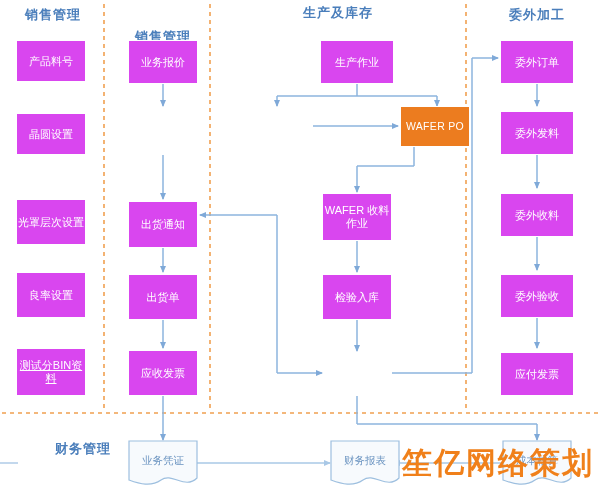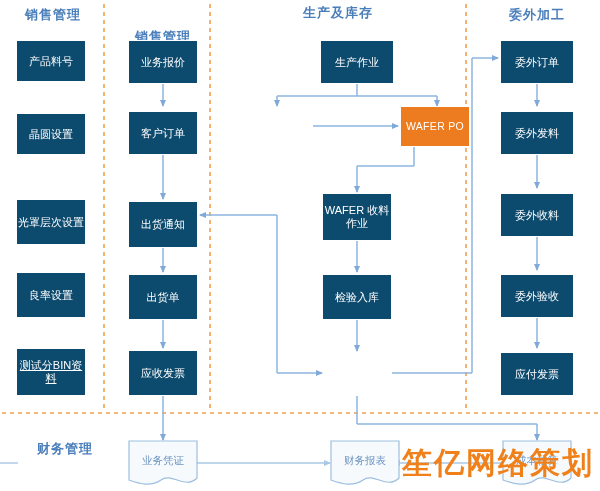--- a/index.html
+++ b/index.html
@@ -7,21 +7,21 @@
   body{width:600px;height:491px;position:relative;overflow:hidden;
        font-family:"Liberation Sans","DejaVu Sans",sans-serif;}
   #stage{position:absolute;left:0;top:0;width:600px;height:491px;}
   svg.layer{position:absolute;left:0;top:0;width:600px;height:491px;pointer-events:none;}
   .hdr{position:absolute;color:#4a7ebb;font-weight:bold;font-size:13px;
        letter-spacing:1px;white-space:nowrap;text-align:center;}
   .node{position:absolute;box-sizing:border-box;display:flex;
         align-items:center;justify-content:center;text-align:center;
         color:#ffffff;font-size:11px;line-height:13px;
         border:1px solid #ffffff;}
-  .node.blue{background:#0c4a6e;}
+  .node.blue{background:#d946ef;}
   .node.orange{background:#ec7c1f;}
   .node.lat{font-size:10.5px;letter-spacing:.3px;}
   .doc{position:absolute;box-sizing:border-box;color:#6a93c0;
        font-size:10.5px;display:flex;align-items:center;justify-content:center;}
   .doc .docbg{position:absolute;left:0;top:0;width:100%;height:100%;}
   .doc .txt{position:relative;z-index:2;padding-bottom:6px;}
   .wm{position:absolute;font-weight:bold;color:#f0801a;white-space:nowrap;
       letter-spacing:2px;z-index:40;}
 </style>
 </head>
@@ -92,30 +92,29 @@
       <line x1="196" y1="463" x2="330" y2="463" marker-end="url(#ard)"></line>
       <line x1="510" y1="463" x2="394" y2="463" marker-end="url(#ard)"></line>
       <line x1="0" y1="463" x2="18" y2="463"></line>
     </g>
   </svg>
 
   <div class="hdr" style="left:16px;top:6px;width:74px;">销售管理</div>
   <div class="hdr" style="left:126px;top:6px;width:74px;margin-top:22px;">销售管理</div>
   <div class="hdr" style="left:288px;top:4px;width:100px;">生产及库存</div>
   <div class="hdr" style="left:500px;top:6px;width:74px;">委外加工</div>
-  <div class="hdr" style="left:22px;top:440px;width:86px;">财务管理</div>
+  <div class="hdr" style="left:40px;top:440px;width:86px;">财务管理</div>
 
   <div class="node blue" style="left:16px;top:40px;width:70px;height:42px;">产品料号</div>
   <div class="node blue" style="left:16px;top:113px;width:70px;height:42px;">晶圆设置</div>
   <div class="node blue" style="left:16px;top:199px;width:70px;height:46px;">光罩层次设置</div>
   <div class="node blue" style="left:16px;top:272px;width:70px;height:46px;">良率设置</div>
   <div class="node blue" style="left:16px;top:348px;width:70px;height:48px;text-decoration:underline;">测试分BIN资料</div>
 
   <div class="node blue" style="left:128px;top:40px;width:70px;height:44px;">业务报价</div>
-  <div class="node blue" style="left:128px;top:111px;width:70px;height:44px;">客户订单</div>
   <div class="node blue" style="left:128px;top:201px;width:70px;height:47px;">出货通知</div>
   <div class="node blue" style="left:128px;top:274px;width:70px;height:46px;">出货单</div>
   <div class="node blue" style="left:128px;top:350px;width:70px;height:46px;">应收发票</div>
 
   <div class="node blue" style="left:320px;top:40px;width:74px;height:44px;">生产作业</div>
   <div class="node orange lat" style="left:400px;top:106px;width:70px;height:41px;">WAFER PO</div>
   <div class="node blue" style="left:322px;top:193px;width:70px;height:48px;">WAFER 收料作业</div>
   <div class="node blue" style="left:322px;top:274px;width:70px;height:46px;">检验入库</div>
 
   <div class="node blue" style="left:500px;top:40px;width:74px;height:44px;">委外订单</div>

